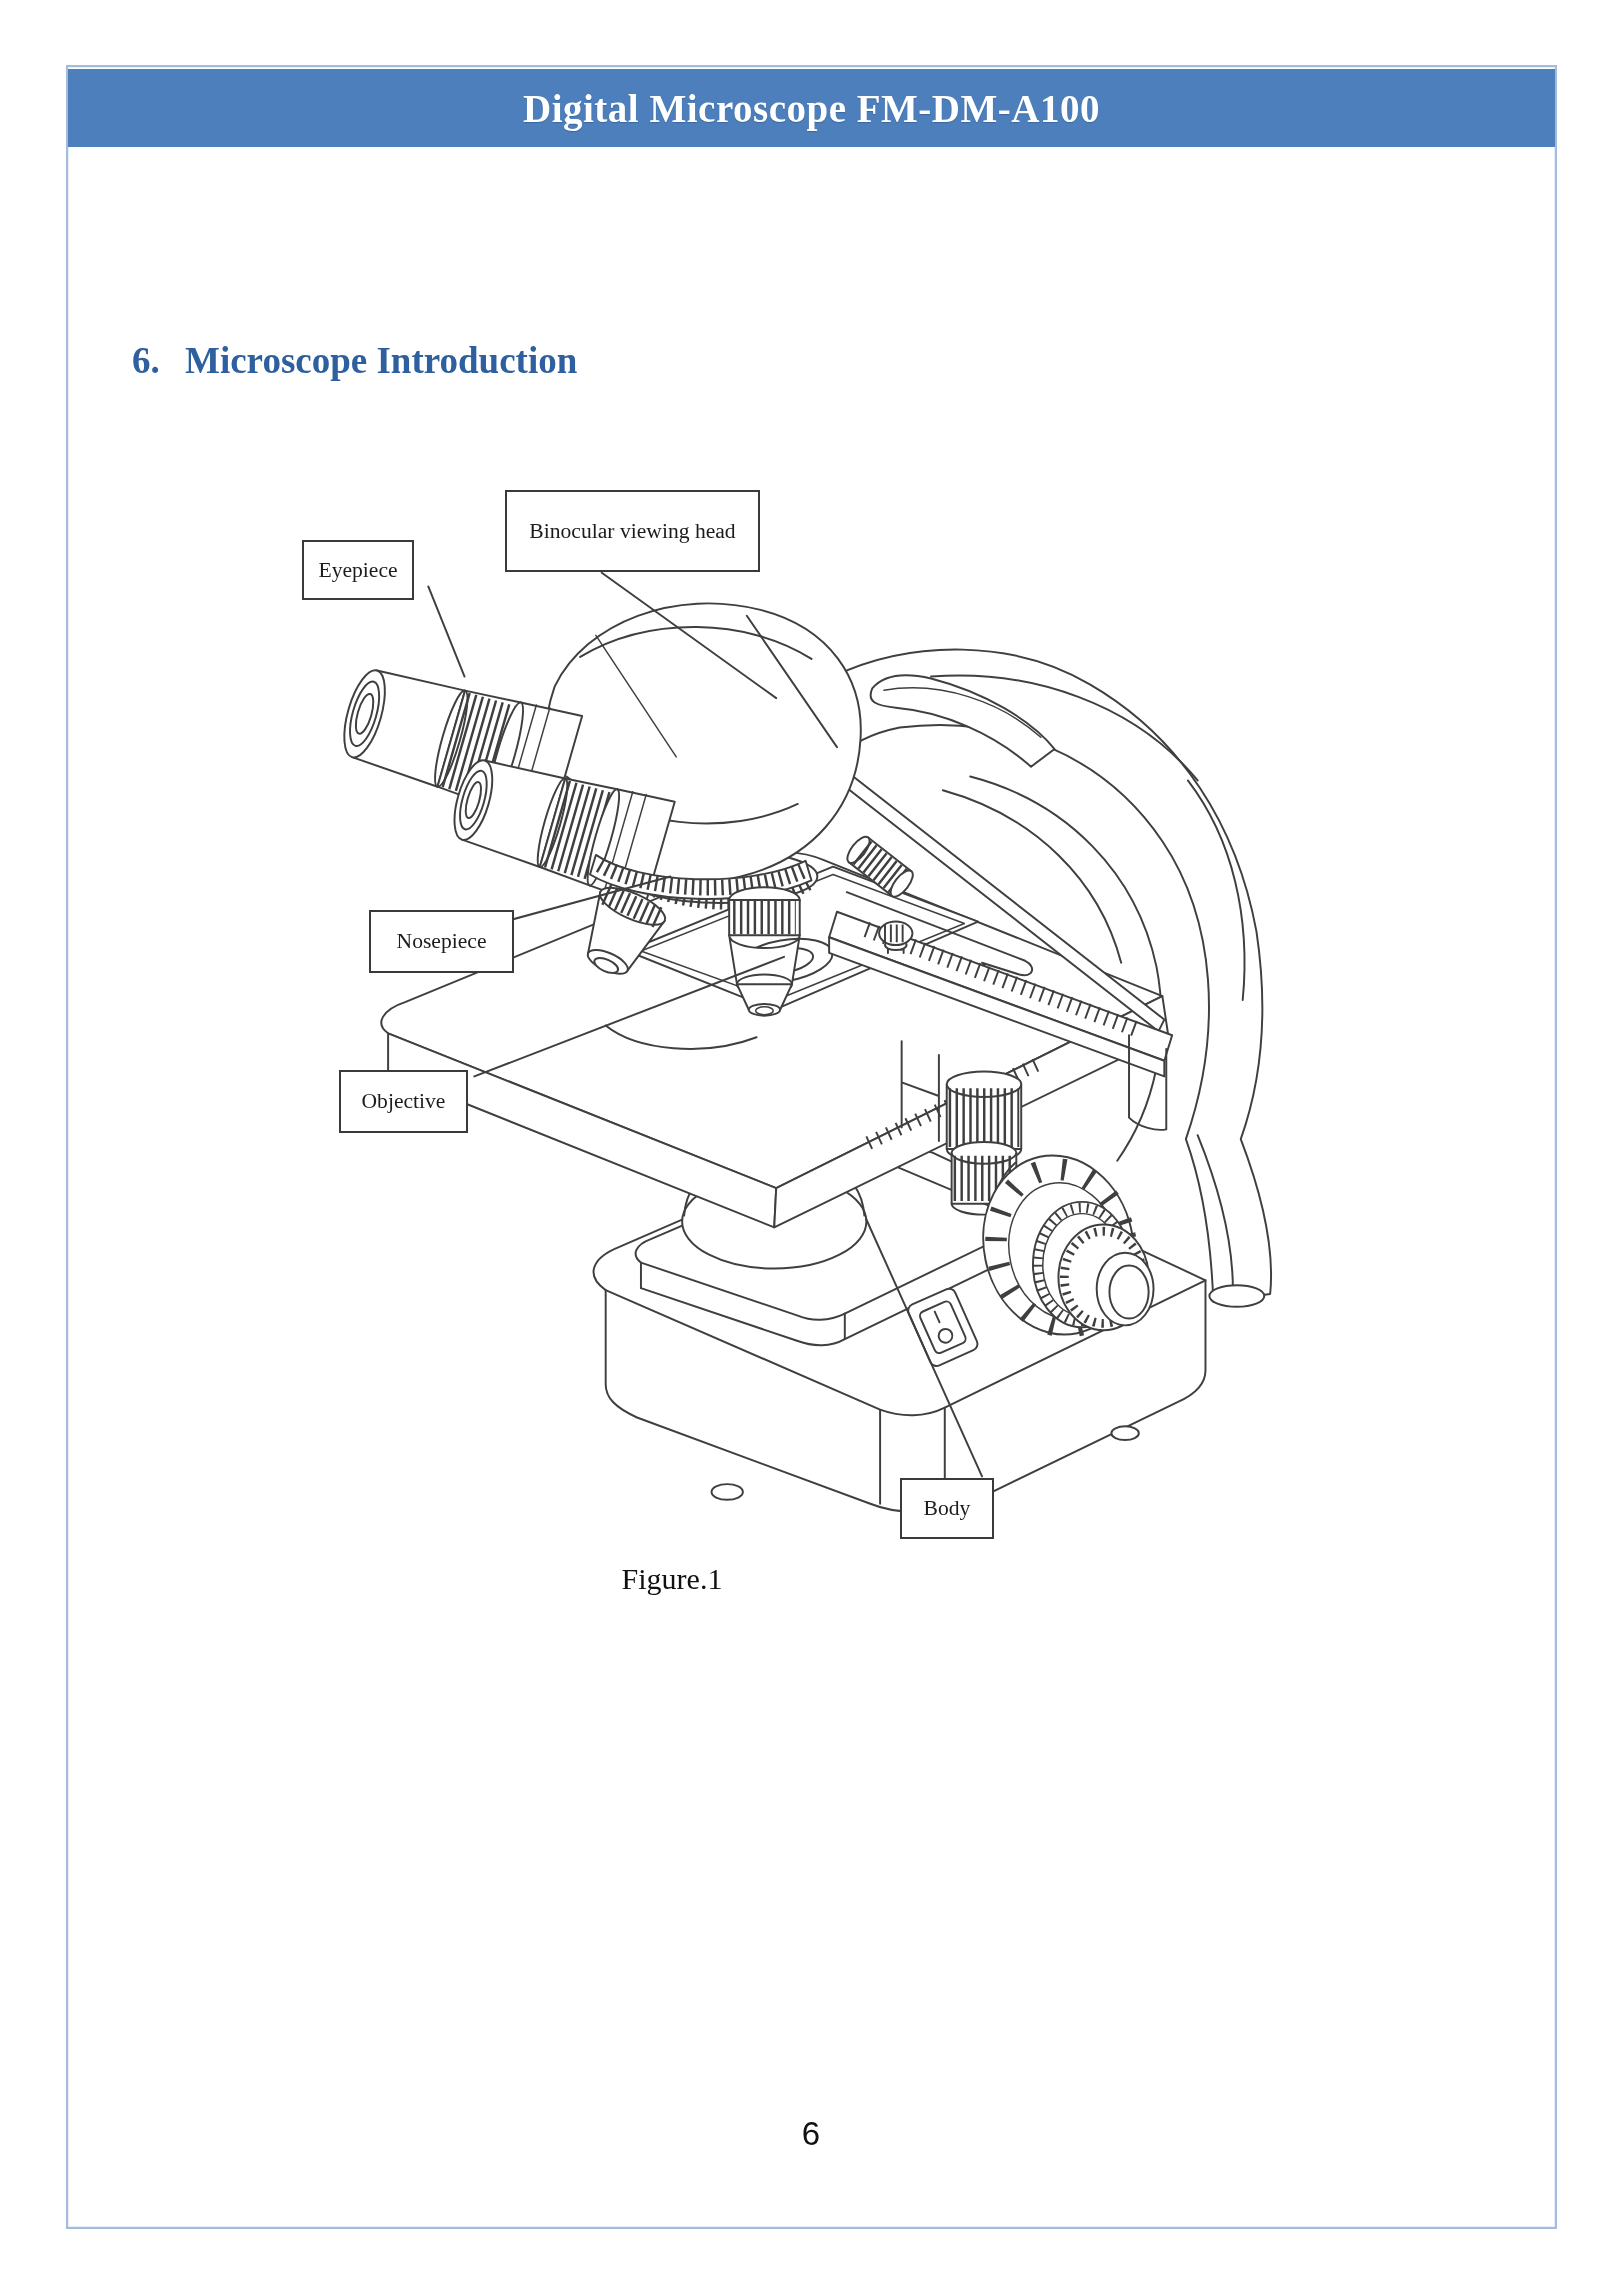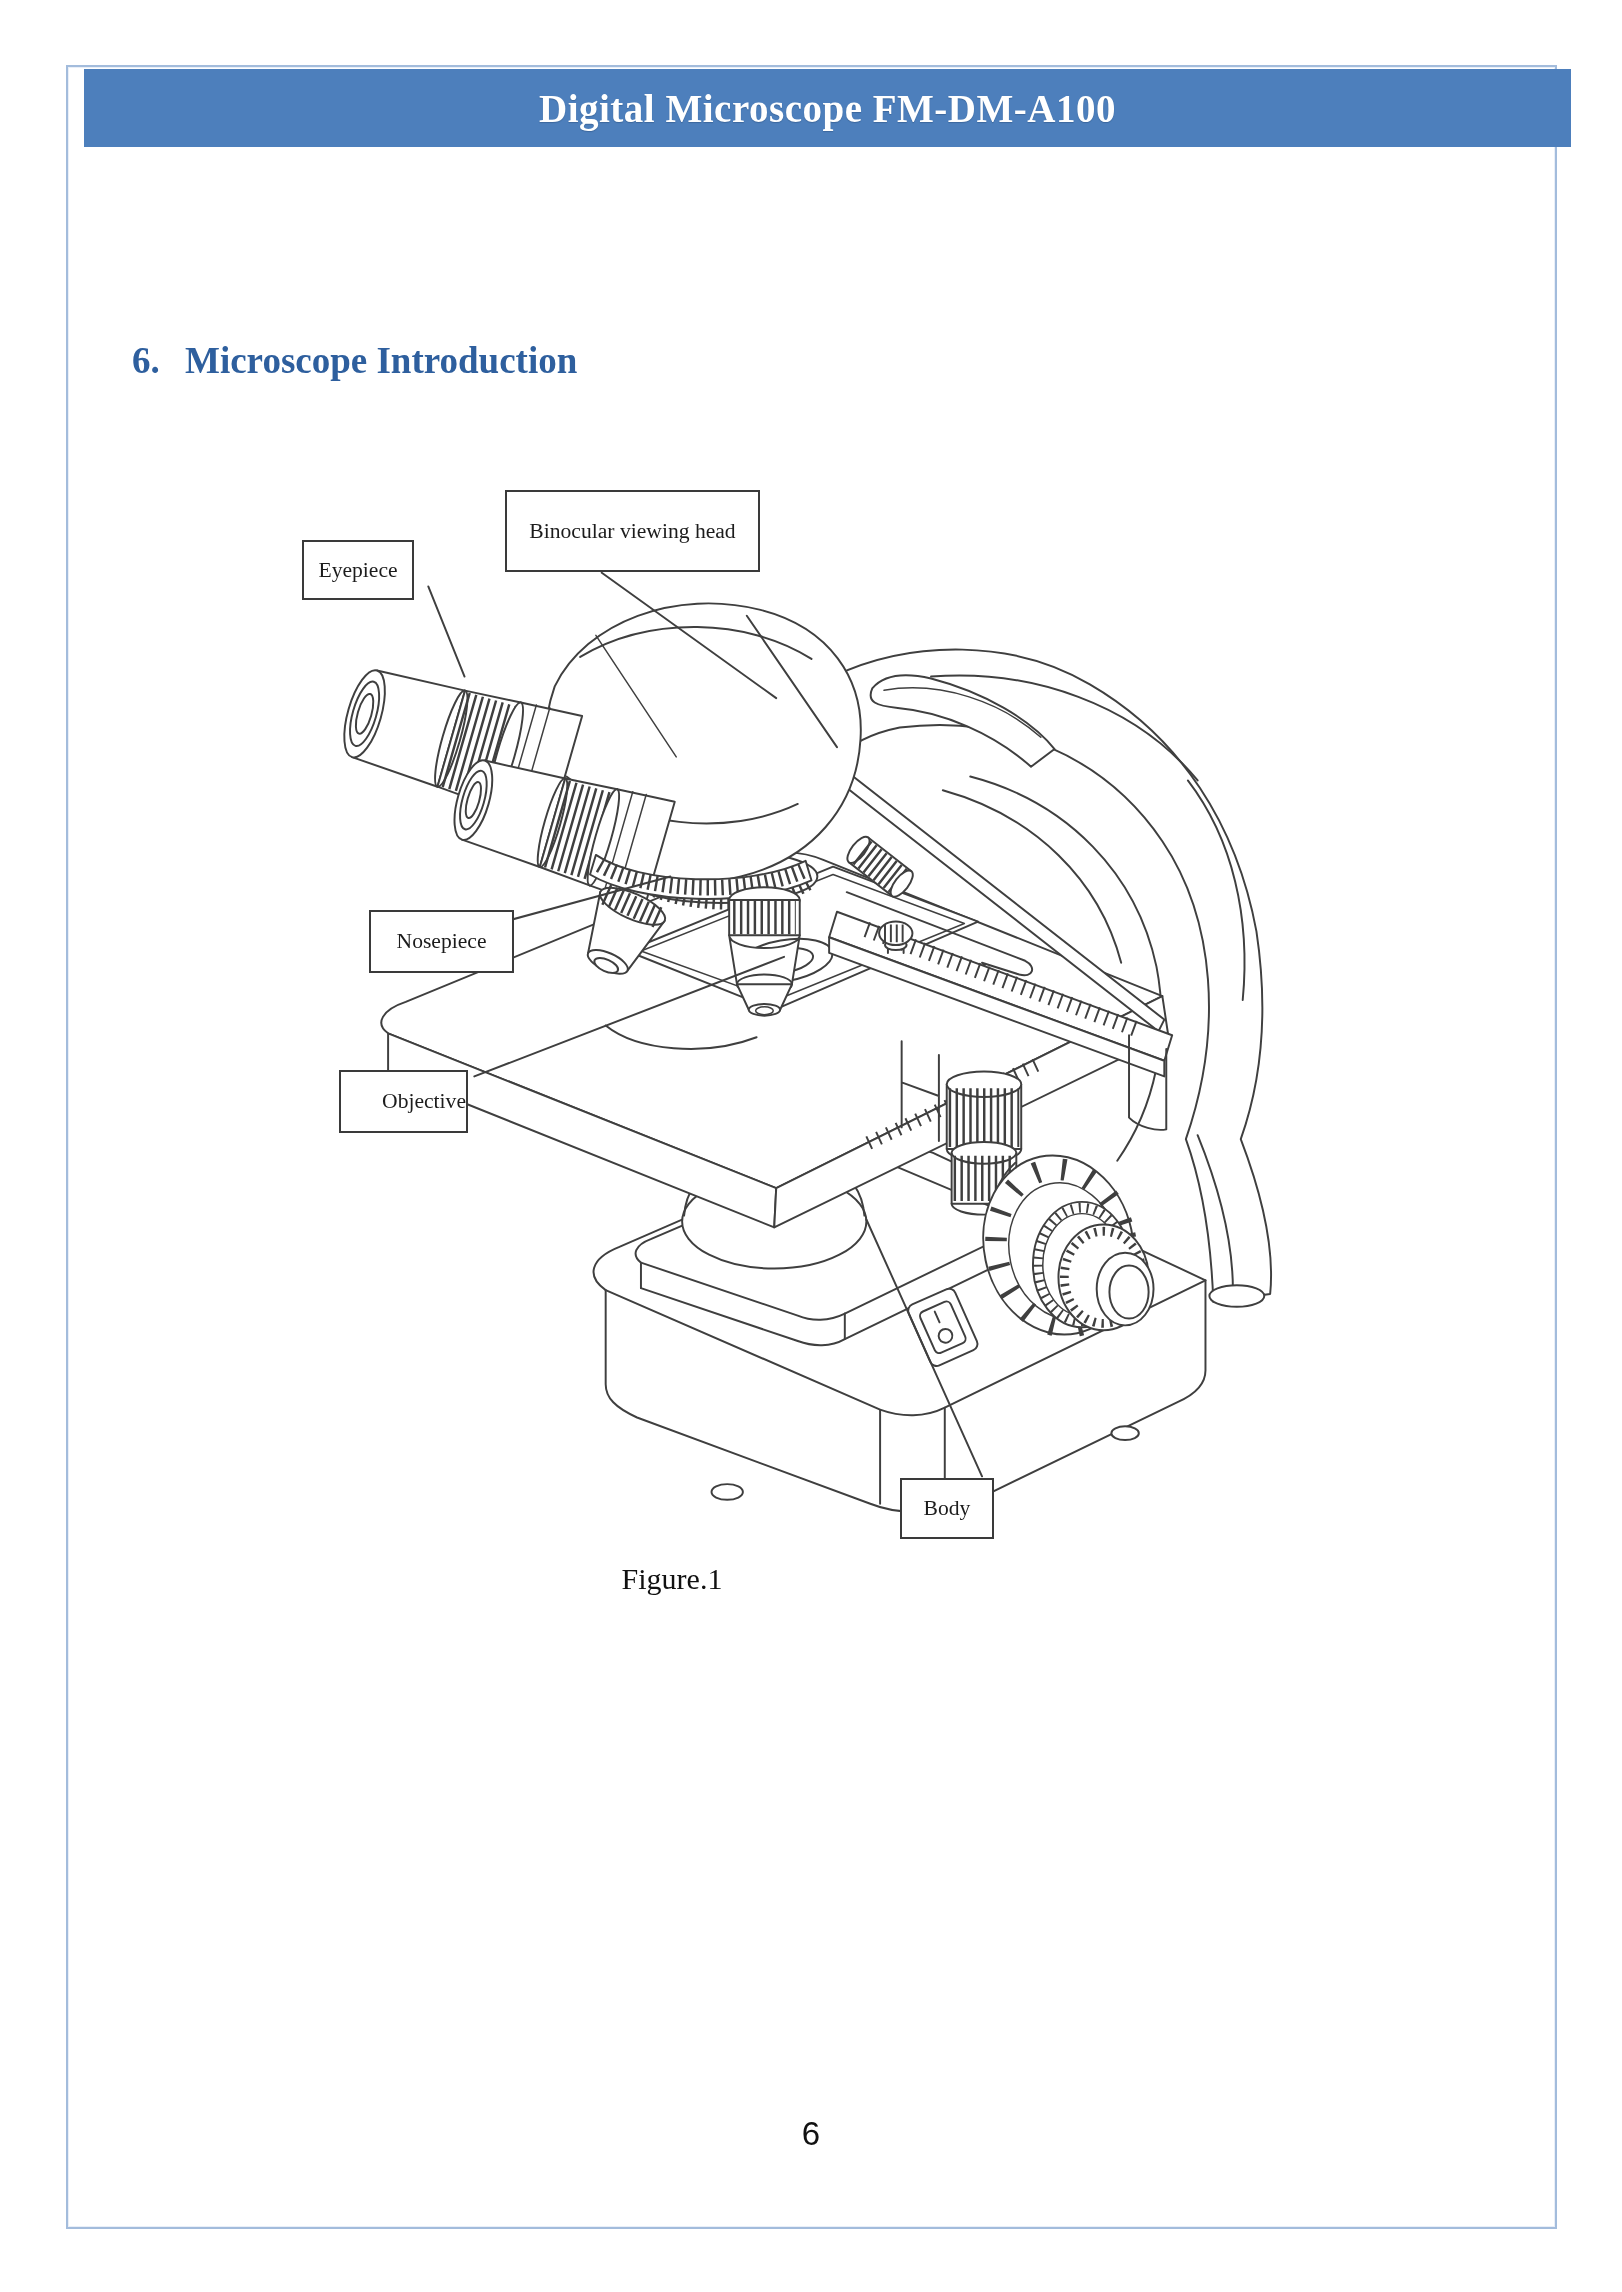--- a/index.html
+++ b/index.html
@@ -13,21 +13,21 @@
   .border-frame{
     position:absolute;
     left:66px;top:65px;width:1487px;height:2160px;
     border:2px solid var(--page-border,#a3bcdc);
     box-shadow:inset 0 0 0 1px #e9eff8;
   }
   .header-bar{
     position:absolute;
     left:68px;top:69px;width:1487px;height:78px;
     background:var(--header-bg,#4d7fbc);
-    display:flex;align-items:center;justify-content:center;margin-left:16px;
+    display:flex;align-items:center;justify-content:center;
   }
   .header-title{
     color:var(--header-text,#ffffff);
     font-size:39px;font-weight:bold;
     letter-spacing:0.5px;
     text-shadow:0 1px 1px rgba(30,60,100,0.35);
   }
   .section-heading{
     position:absolute;left:132px;top:339px;
     color:var(--heading-text,#2e5f9e);
@@ -41,21 +41,21 @@
     position:absolute;
     background:#ffffff;
     border:2px solid var(--label-border,#3a3a3a);
     display:flex;align-items:center;justify-content:center;
     font-size:21.6px;color:#1c1c1c;
     box-sizing:border-box;
   }
   .lbl-eyepiece{left:302px;top:540px;width:112px;height:60px;}
   .lbl-binocular{left:505px;top:490px;width:255px;height:82px;}
   .lbl-nosepiece{left:321px;top:910px;width:145px;height:63px;margin-left:48px;}
-  .lbl-objective{left:339px;top:1070px;width:129px;height:63px;justify-content:flex-end;}
+  .lbl-objective{left:339px;top:1070px;width:129px;height:63px;}
   .lbl-body{left:900px;top:1478px;width:94px;height:61px;}
   .figure-caption{
     position:absolute;left:0;top:1562px;width:1344px;
     text-align:center;font-size:30px;color:#111111;
   }
   .page-number{
     position:absolute;left:0;top:2115px;width:1622px;
     text-align:center;
     font-family:"Liberation Sans", sans-serif;
     font-size:33px;color:#111111;

